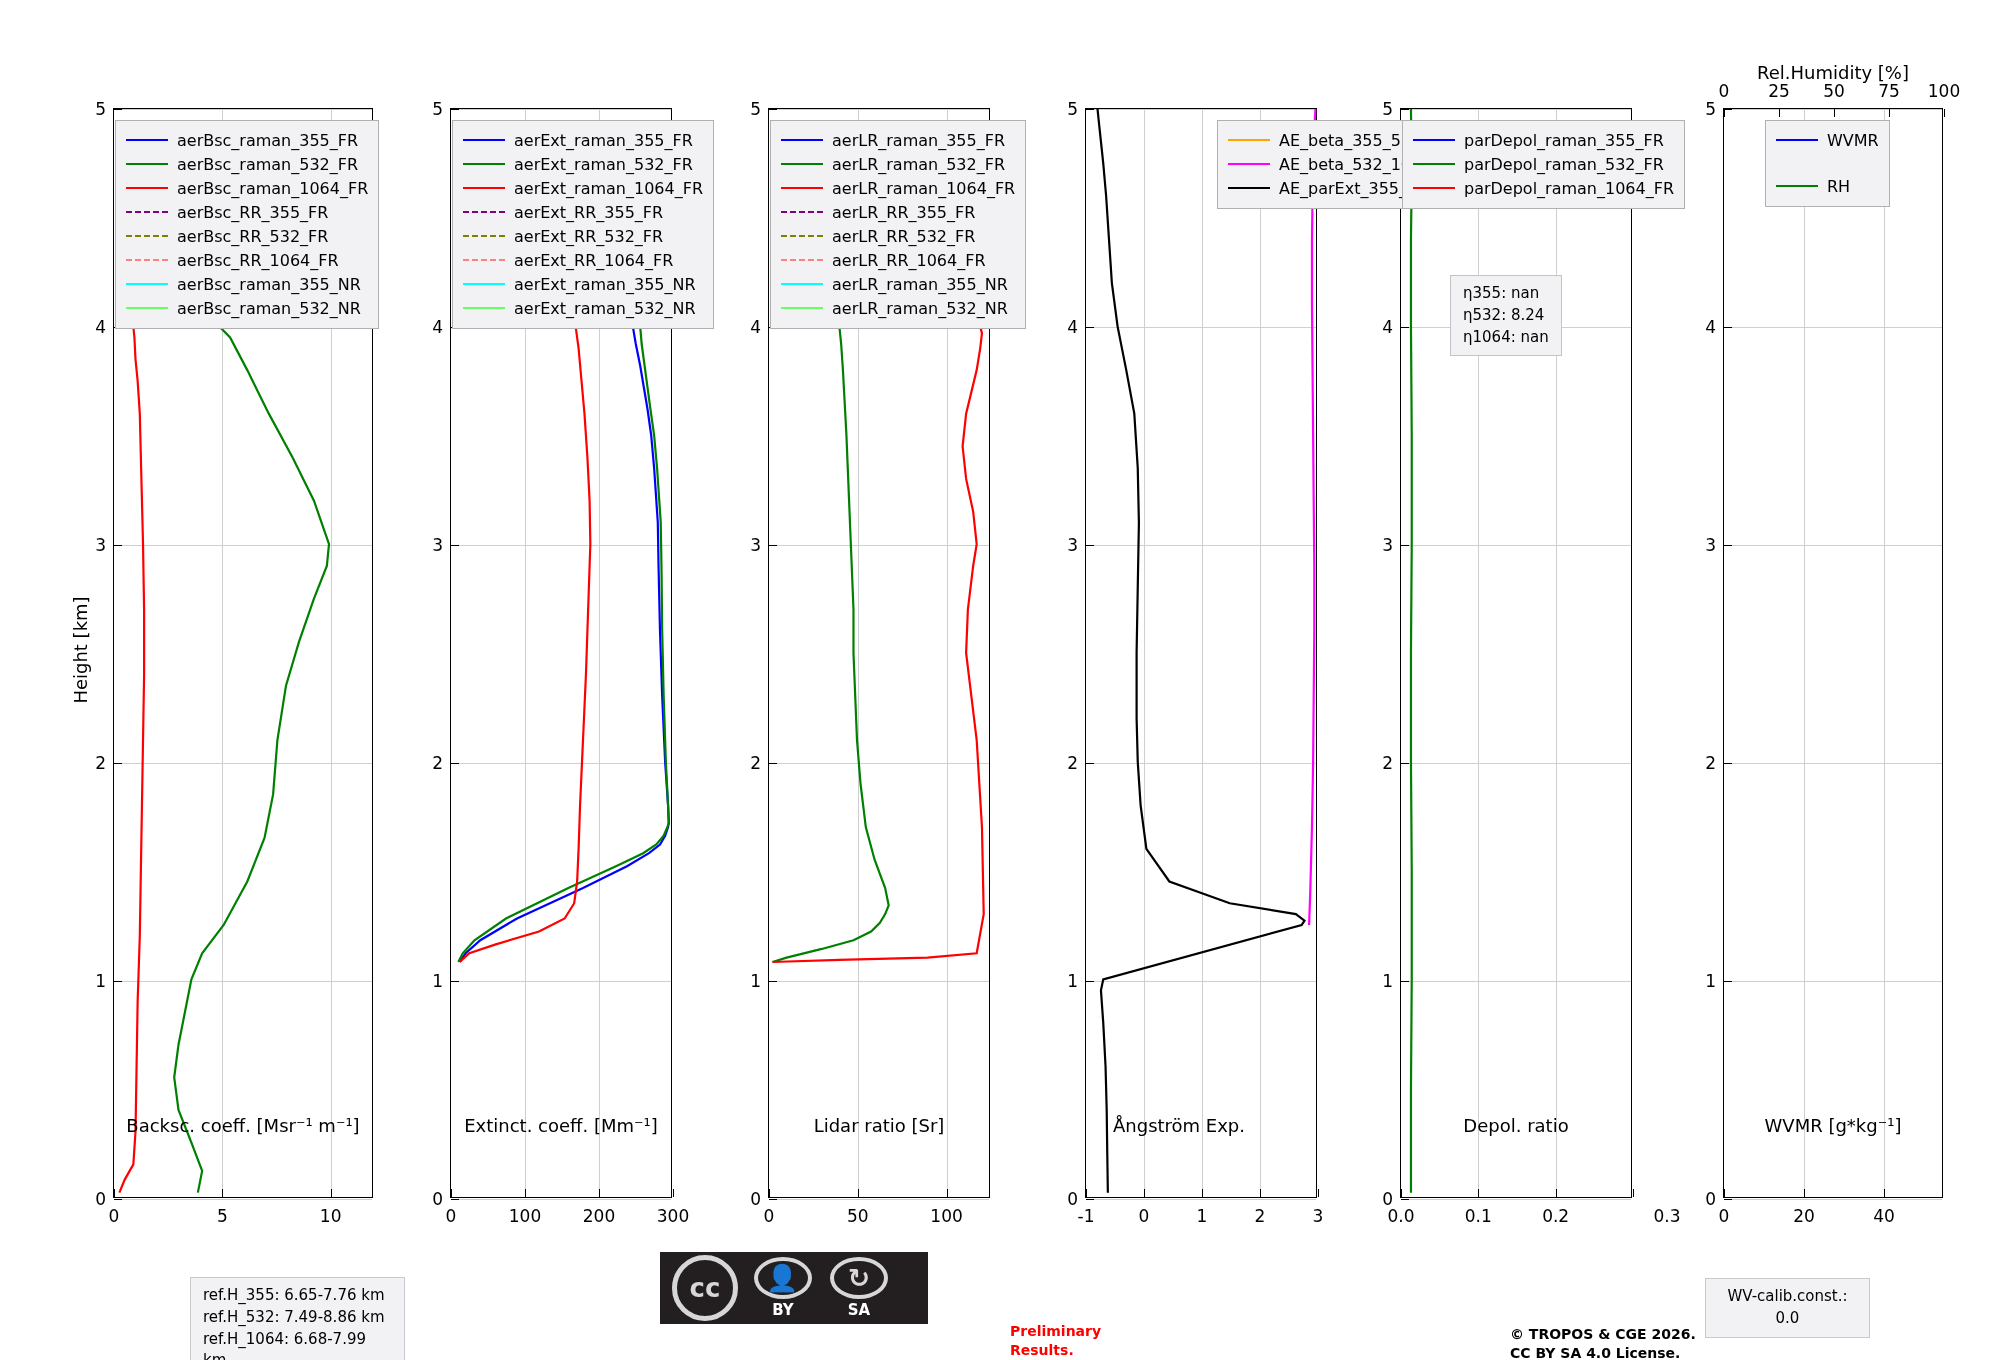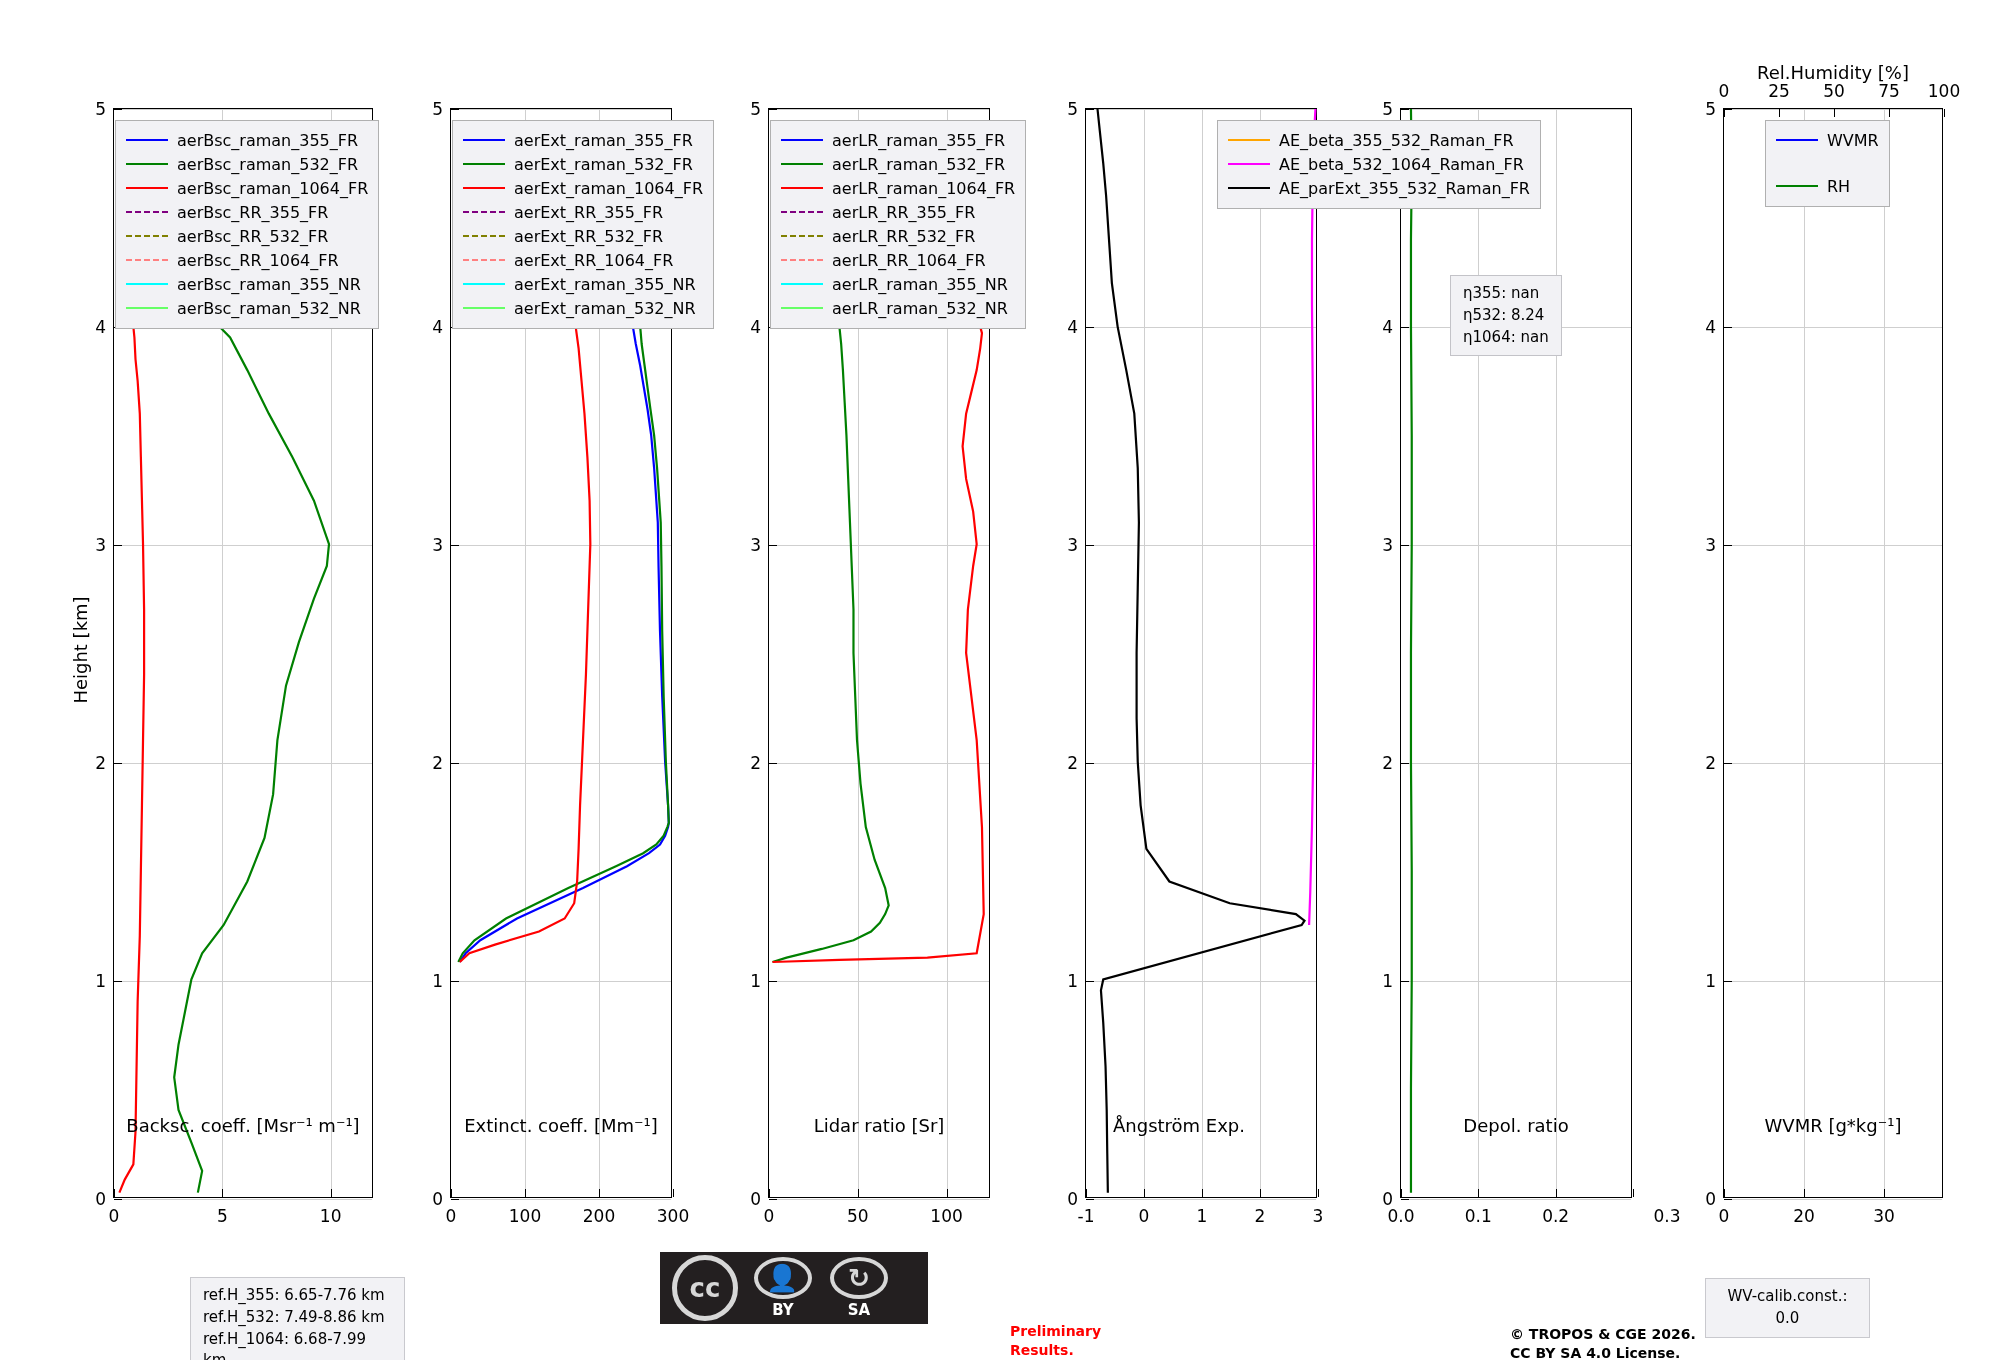--- a/index.html
+++ b/index.html
@@ -240,21 +240,21 @@
           <div class="tick-y-mark" style="top: 218px;"></div>
           <div class="grid-line h" style="top: 0px;"></div>
           <div class="tick-y" style="top: 0px;">5</div>
           <div class="tick-y-mark" style="top: 0px;"></div>
           <div class="tick-x" style="left: 0px;">0</div>
           <div class="tick-x-mark" style="left: 0px;"></div>
           <div class="grid-line v" style="left: 80px;"></div>
           <div class="tick-x" style="left: 80px;">20</div>
           <div class="tick-x-mark" style="left: 80px;"></div>
           <div class="grid-line v" style="left: 160px;"></div>
-          <div class="tick-x" style="left: 160px;">30</div>
+          <div class="tick-x" style="left: 160px;">40</div>
           <div class="tick-x-mark" style="left: 160px;"></div>
           <div class="tick-x" style="left: 0px; top: auto; bottom: 100%; padding-top: 0px; padding-bottom: 8px;">0</div>
           <div class="tick-x-mark" style="left: 0px; bottom: auto; top: 0px;"></div>
           <div class="tick-x" style="left: 55px; top: auto; bottom: 100%; padding-top: 0px; padding-bottom: 8px;">25</div>
           <div class="tick-x-mark" style="left: 55px; bottom: auto; top: 0px;"></div>
           <div class="tick-x" style="left: 110px; top: auto; bottom: 100%; padding-top: 0px; padding-bottom: 8px;">50</div>
           <div class="tick-x-mark" style="left: 110px; bottom: auto; top: 0px;"></div>
           <div class="tick-x" style="left: 165px; top: auto; bottom: 100%; padding-top: 0px; padding-bottom: 8px;">75</div>
           <div class="tick-x-mark" style="left: 165px; bottom: auto; top: 0px;"></div>
           <div class="tick-x" style="left: 220px; top: auto; bottom: 100%; padding-top: 0px; padding-bottom: 8px;">100</div>
@@ -414,20 +414,36 @@
           <span class="legend-key" style="border-top-style: solid; border-top-color: rgb(255, 0, 255);"></span>
           <span class="legend-label">AE_beta_532_1064_Raman_FR</span>
         </div>
         <div class="legend-row">
           <span class="legend-key" style="border-top-style: solid; border-top-color: rgb(0, 0, 0);"></span>
           <span class="legend-label">AE_parExt_355_532_Raman_FR</span>
         </div>
       </div>
     </div>
     <div class="xlabel" style="left: 1400px; width: 232px;">Depol. ratio</div>
+    <div class="legend" style="left: 1402px; top: 120px;">
+      <div style="display: flex; flex-direction: column;">
+        <div class="legend-row">
+          <span class="legend-key" style="border-top-style: solid; border-top-color: rgb(0, 0, 255);"></span>
+          <span class="legend-label">parDepol_raman_355_FR</span>
+        </div>
+        <div class="legend-row">
+          <span class="legend-key" style="border-top-style: solid; border-top-color: rgb(0, 128, 0);"></span>
+          <span class="legend-label">parDepol_raman_532_FR</span>
+        </div>
+        <div class="legend-row">
+          <span class="legend-key" style="border-top-style: solid; border-top-color: rgb(255, 0, 0);"></span>
+          <span class="legend-label">parDepol_raman_1064_FR</span>
+        </div>
+      </div>
+    </div>
     <div class="toplabel" style="left: 1723px; width: 220px; top: 62px;">Rel.Humidity [%]</div>
     <div class="xlabel" style="left: 1723px; width: 220px;">WVMR [g*kg⁻¹]</div>
     <div class="legend" style="left: 1765px; top: 120px; background: rgb(242, 242, 245);">
       <div style="display: flex; flex-direction: column; gap: 22px;">
         <div class="legend-row">
           <span class="legend-key" style="border-top-style: solid; border-top-color: rgb(0, 0, 255);"></span>
           <span class="legend-label">WVMR</span>
         </div>
         <div class="legend-row">
           <span class="legend-key" style="border-top-style: solid; border-top-color: rgb(0, 128, 0);"></span>

